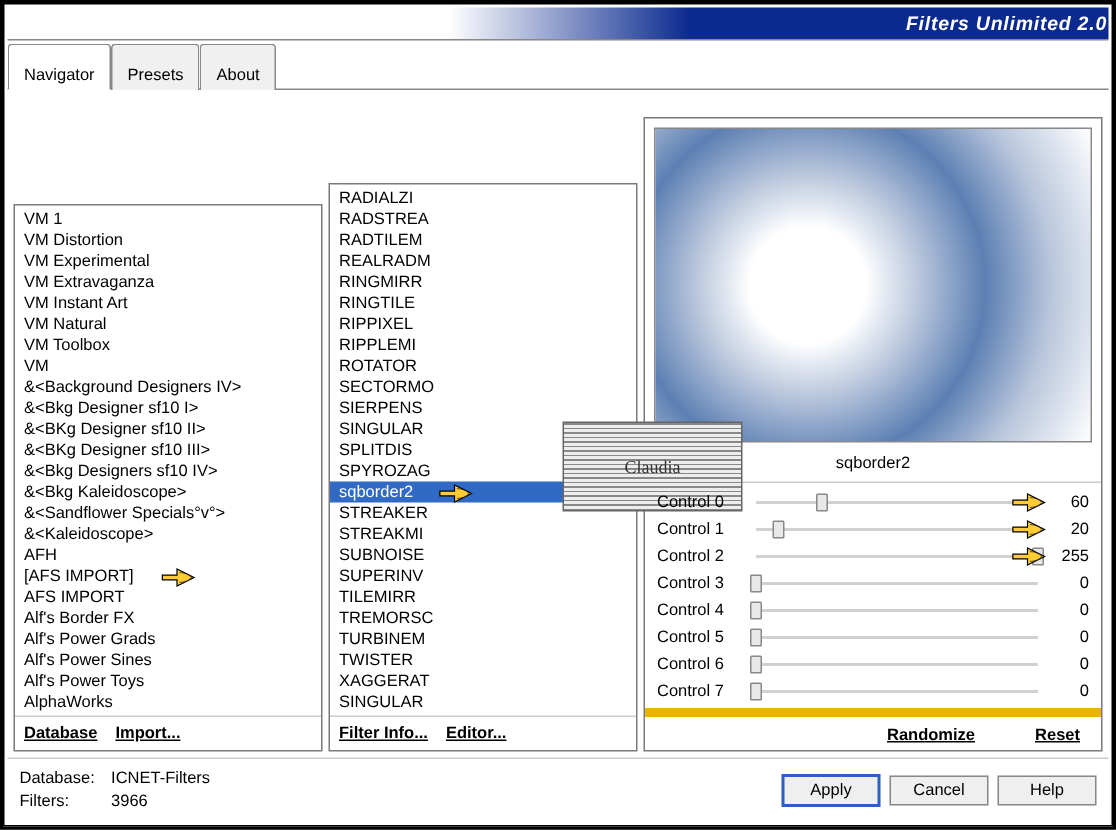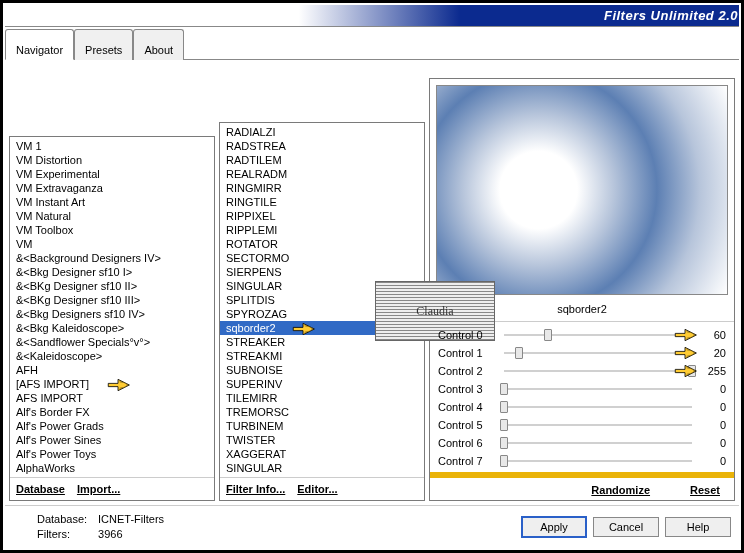--- a/index.html
+++ b/index.html
@@ -28,21 +28,21 @@
 .controls { border-top: 1px solid #ccc; padding: 4px 8px 2px 8px; }
 .ctrl-row { display: flex; align-items: center; height: 18px; position: relative; }
 .ctrl-label { width: 60px; }
 .ctrl-slider { flex: 1; height: 14px; position: relative; margin: 0 6px; }
 .ctrl-slider .track { position: absolute; top: 6px; left: 0; right: 0; height: 2px; background: #d0d0d0; }
 .ctrl-slider .thumb { position:absolute; top:1px; width:8px; height:12px; background:#e8e8e8; border:1px solid #888; border-radius:1px; }
 .ctrl-val { width: 28px; text-align: right; }
 .rbuttons { display: flex; justify-content: flex-end; gap: 40px; padding: 6px 14px 4px 4px; font-weight: bold; text-decoration: underline; border-top: 6px solid #eab308; }
 .rbuttons span { cursor: pointer; }
 .footer { border-top: 1px solid #ccc; padding: 6px 8px; display: flex; align-items: center; }
-.footer-info { flex: 1; line-height: 15px; margin-left: 24px; }
+.footer-info { flex: 1; line-height: 15px; }
 .footer-info div span:first-child { display:inline-block; width:58px; }
 .btn { min-width: 66px; padding: 3px 10px; margin-left: 6px; border: 1px solid #888; background: #efefef; cursor: pointer; text-align:center; }
 .btn.primary { border: 2px solid #2a60c8; }
 .hand { position: absolute; width: 26px; height: 20px; pointer-events: none; }
 .hand svg { width: 26px; height: 20px; }
 ::-webkit-scrollbar { width: 16px; }
 ::-webkit-scrollbar-track { background: #efefef; border-left:1px solid #ccc; }
 ::-webkit-scrollbar-thumb { background: #cfcfcf; border:1px solid #888; }
 ::-webkit-scrollbar-button { background:#e4e4e4; border:1px solid #888; height:16px; }
 </style>

